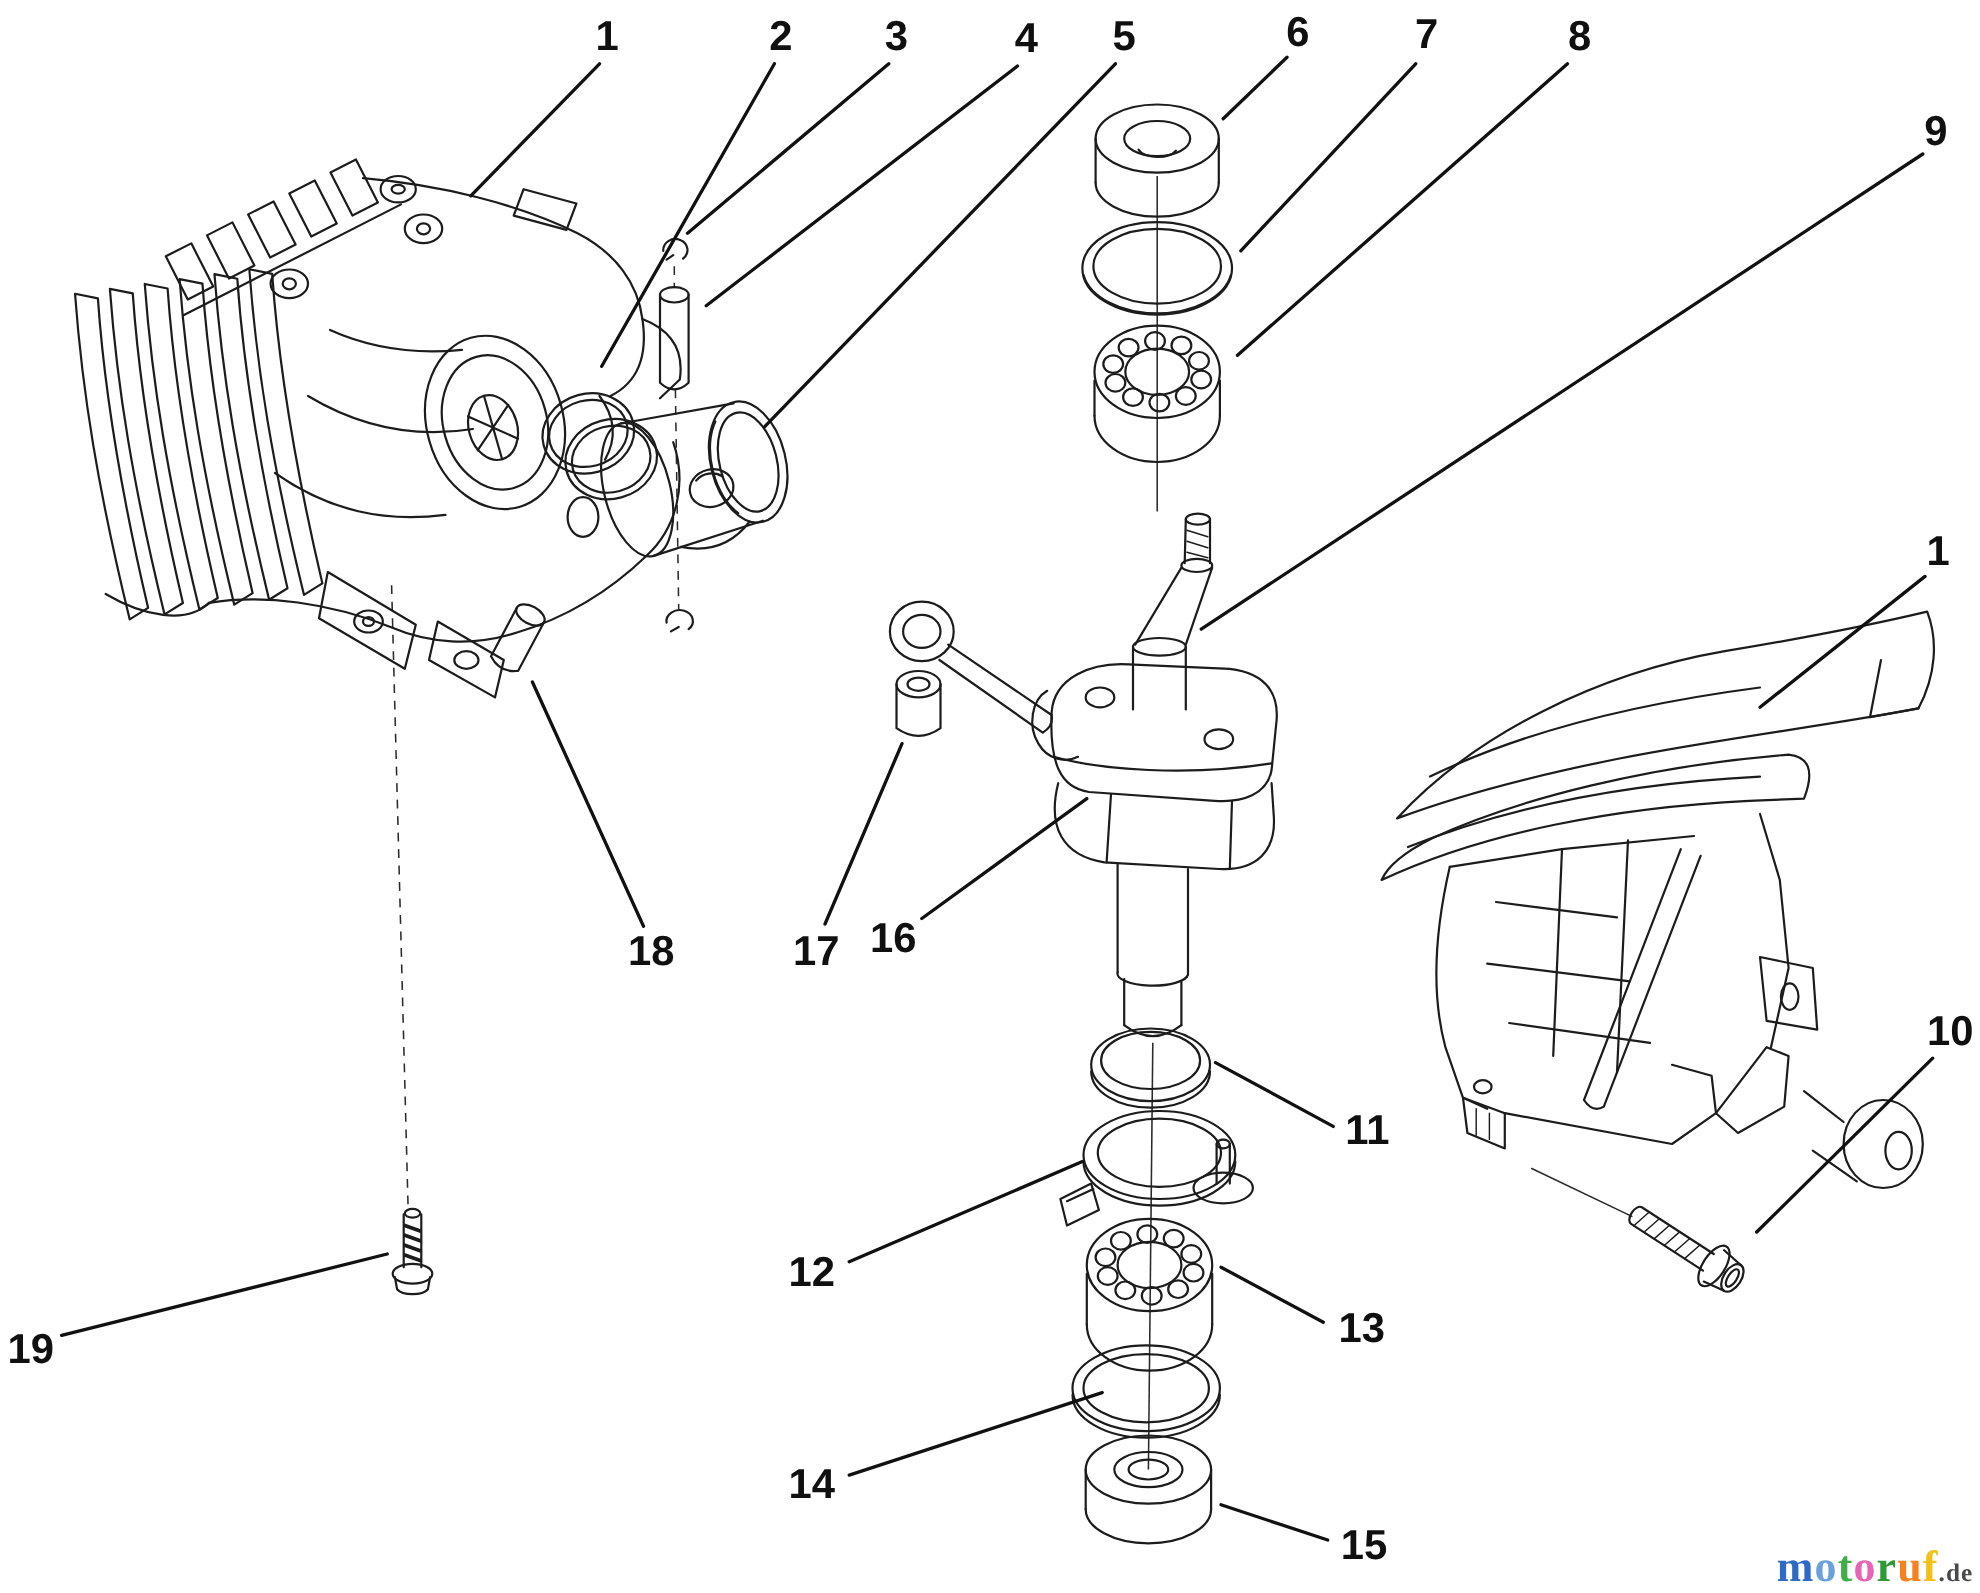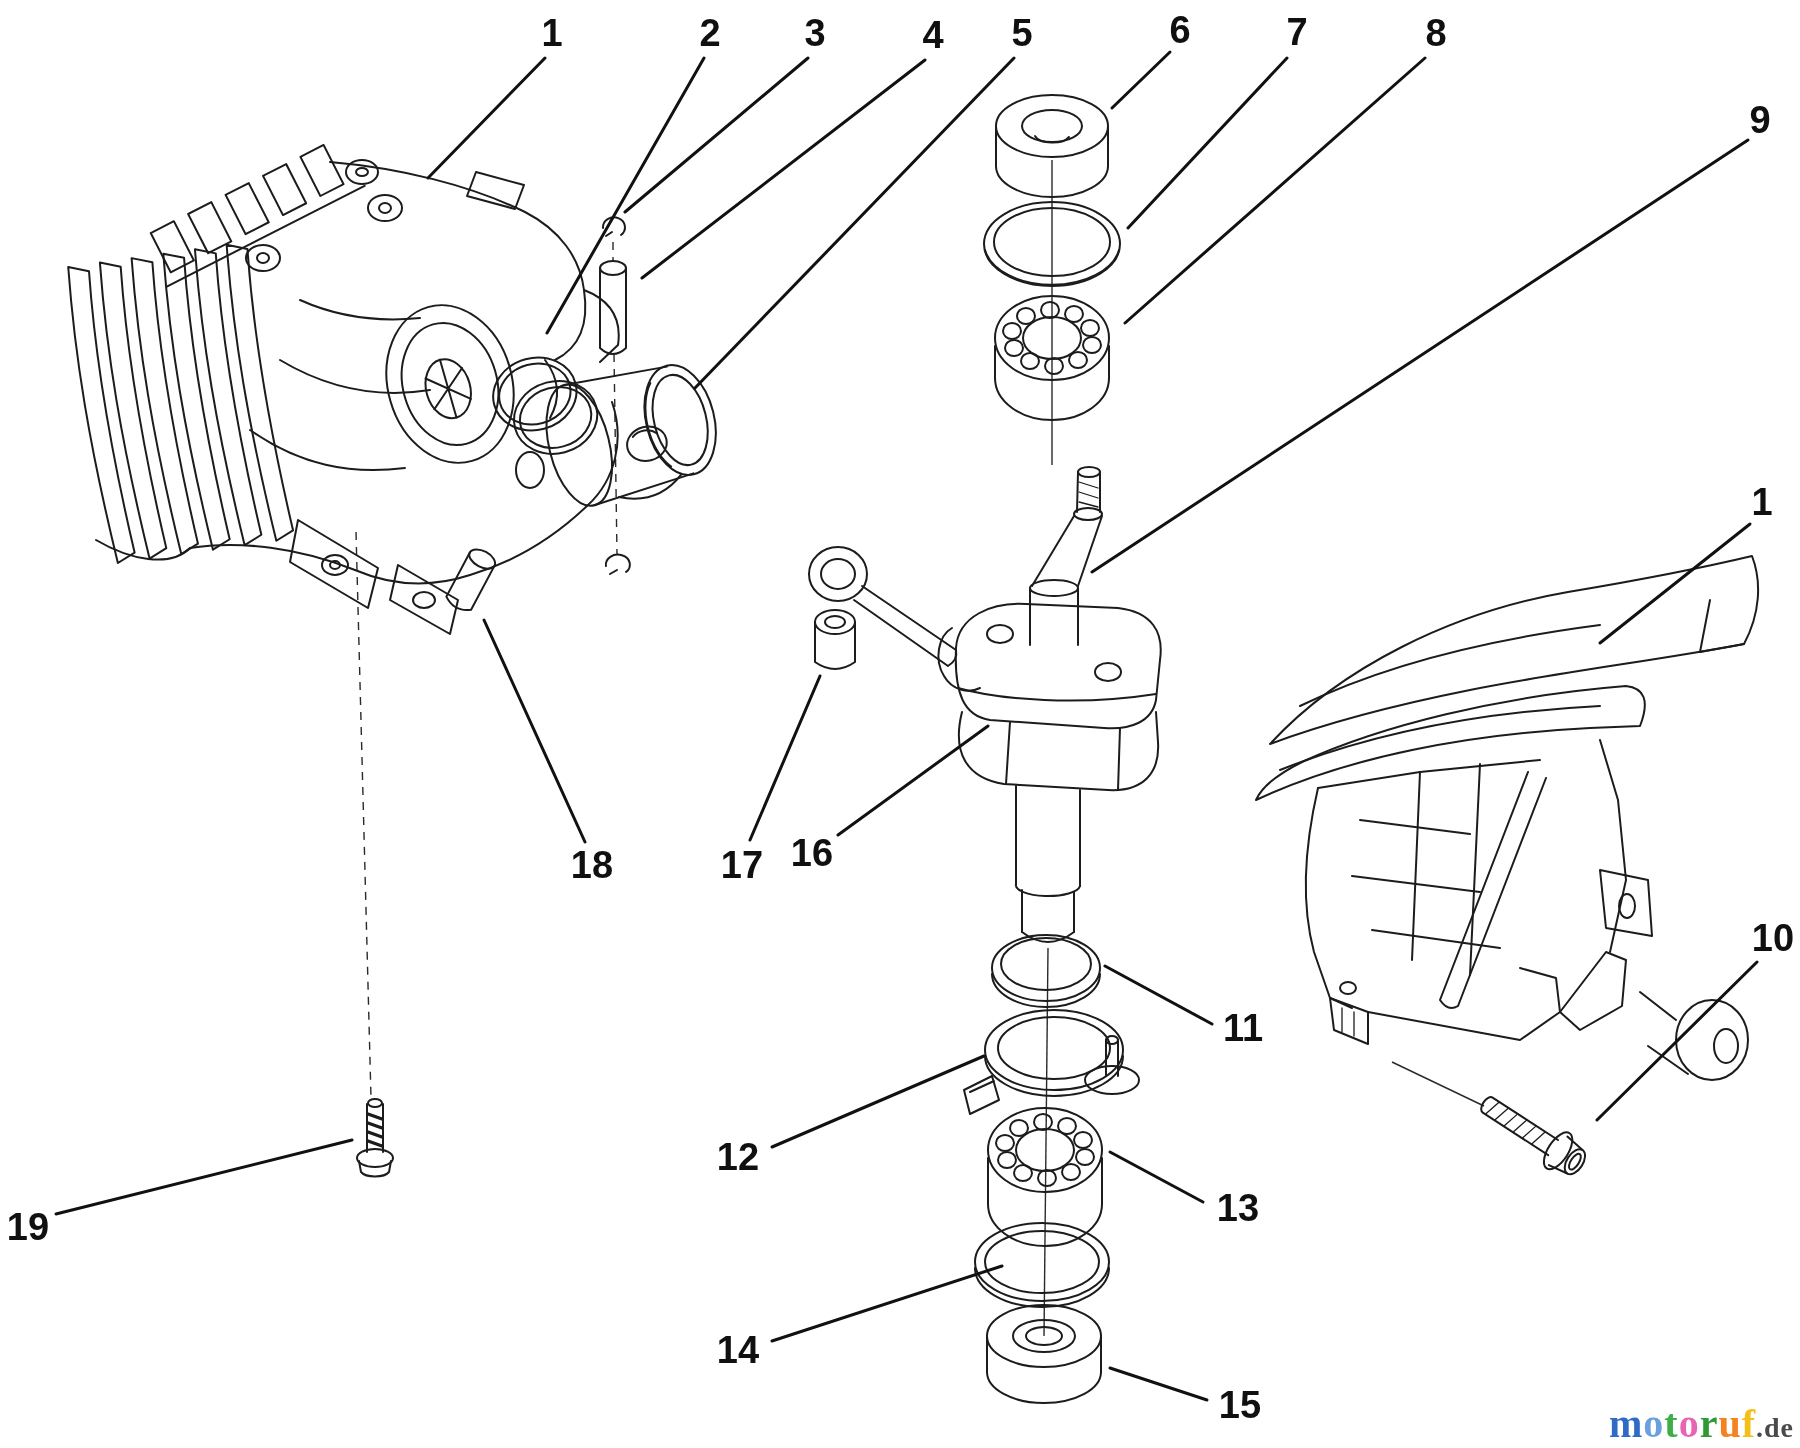--- a/index.html
+++ b/index.html
@@ -8,21 +8,21 @@
   svg{position:absolute;left:0;top:0;}
   .art{fill:none;stroke:#1c1c1c;stroke-width:2;stroke-linecap:round;stroke-linejoin:round;}
   .thin{stroke-width:1.3;}
   .leader{fill:none;stroke:#111111;stroke-width:3;stroke-linecap:round;}
   .cline{fill:none;stroke:#2a2a2a;stroke-width:1.4;}
   .cdash{stroke-dasharray:8 7;}
   .callout-num{font-family:"Liberation Sans",sans-serif;font-weight:700;font-size:38px;fill:#101010;
                text-anchor:middle;}
   #logo{position:absolute;right:6px;bottom:4px;font-family:"Liberation Serif",serif;
         font-weight:700;font-size:40px;letter-spacing:1px;line-height:1;}
-  #logo .suffix{font-size:28px;font-weight:700;}
+  #logo .suffix{font-size:23px;font-weight:700;}
 </style>
 </head>
 <body>
 
 <div id="stage">
 <svg id="svg" width="1800" height="1448" viewBox="0 0 1800 1448">
 
   <g id="construction-layer">
         <line x1="613" y1="242" x2="613" y2="262" class="cline cdash"></line>
         <line x1="614" y1="354" x2="617" y2="554" class="cline cdash"></line>

